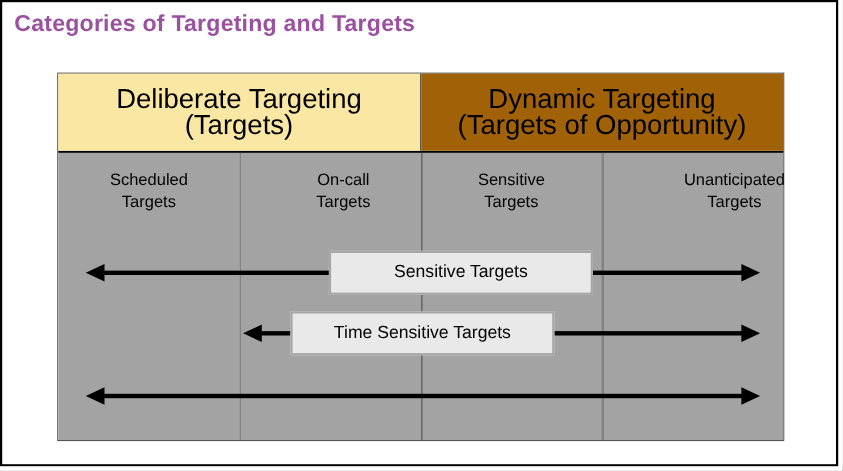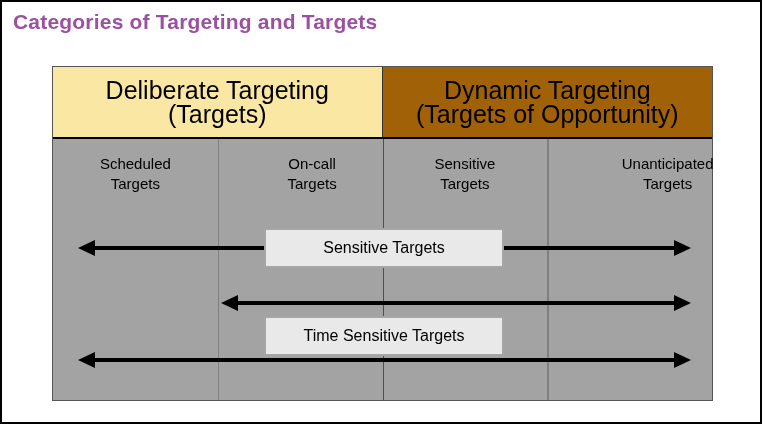--- a/index.html
+++ b/index.html
@@ -128,22 +128,22 @@
     background: #E9E9E9;
     border: 2px solid #A6A6A6;
     z-index: 4;
     display: flex;
     align-items: center;
     justify-content: center;
     font-size: 16px;
     color: #000000;
     text-align: center;
   }
-  .callout.b1 { top: 89px; }
-  .callout.b2 { top: 144px; margin-top: 33px; }
+  .callout.b1 { top: 89px; margin-left: 35px; }
+  .callout.b2 { top: 144px; }
   .callout.b3 { top: 201px; }
 </style>
 </head>
 <body>
 
 <div class="frame">
 
   <h1 class="title">Categories of Targeting and Targets</h1>
 
   <div class="diagram">

